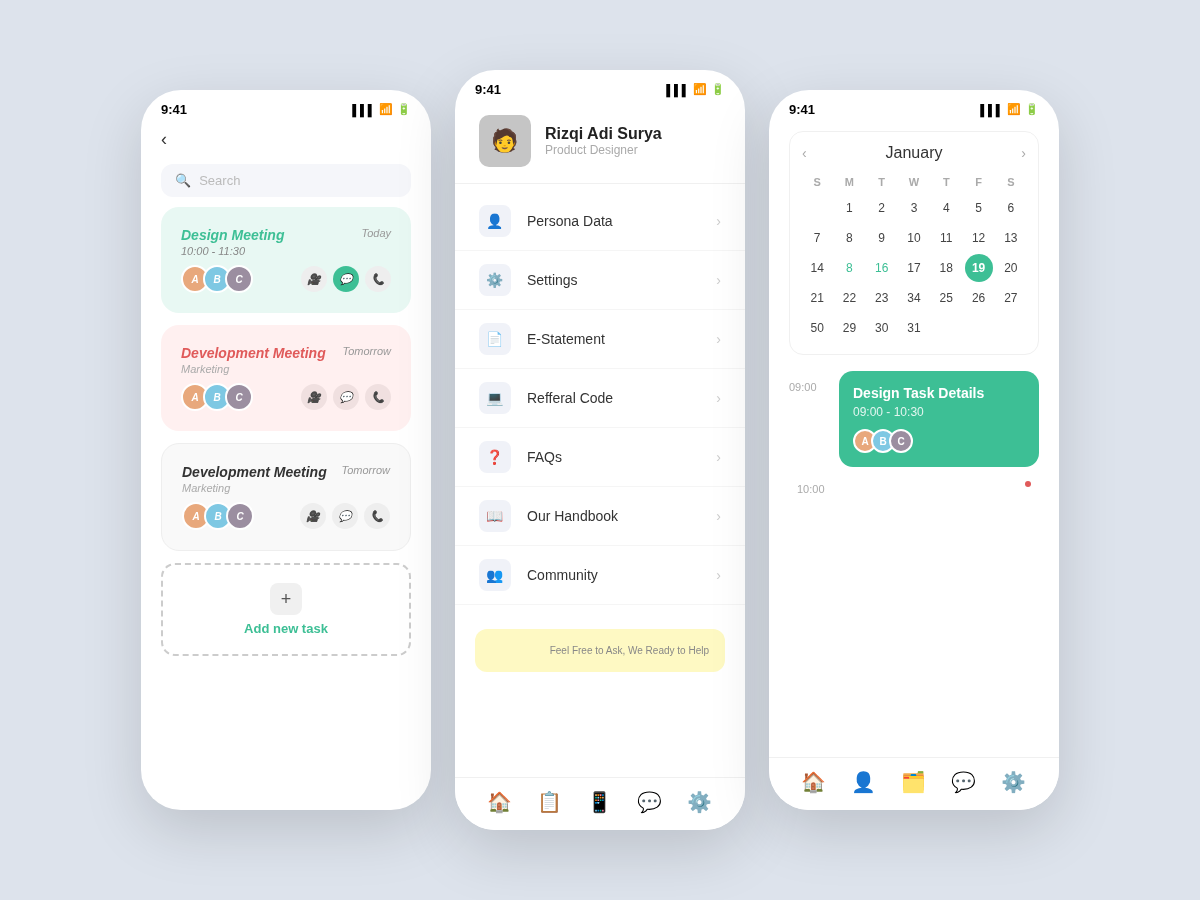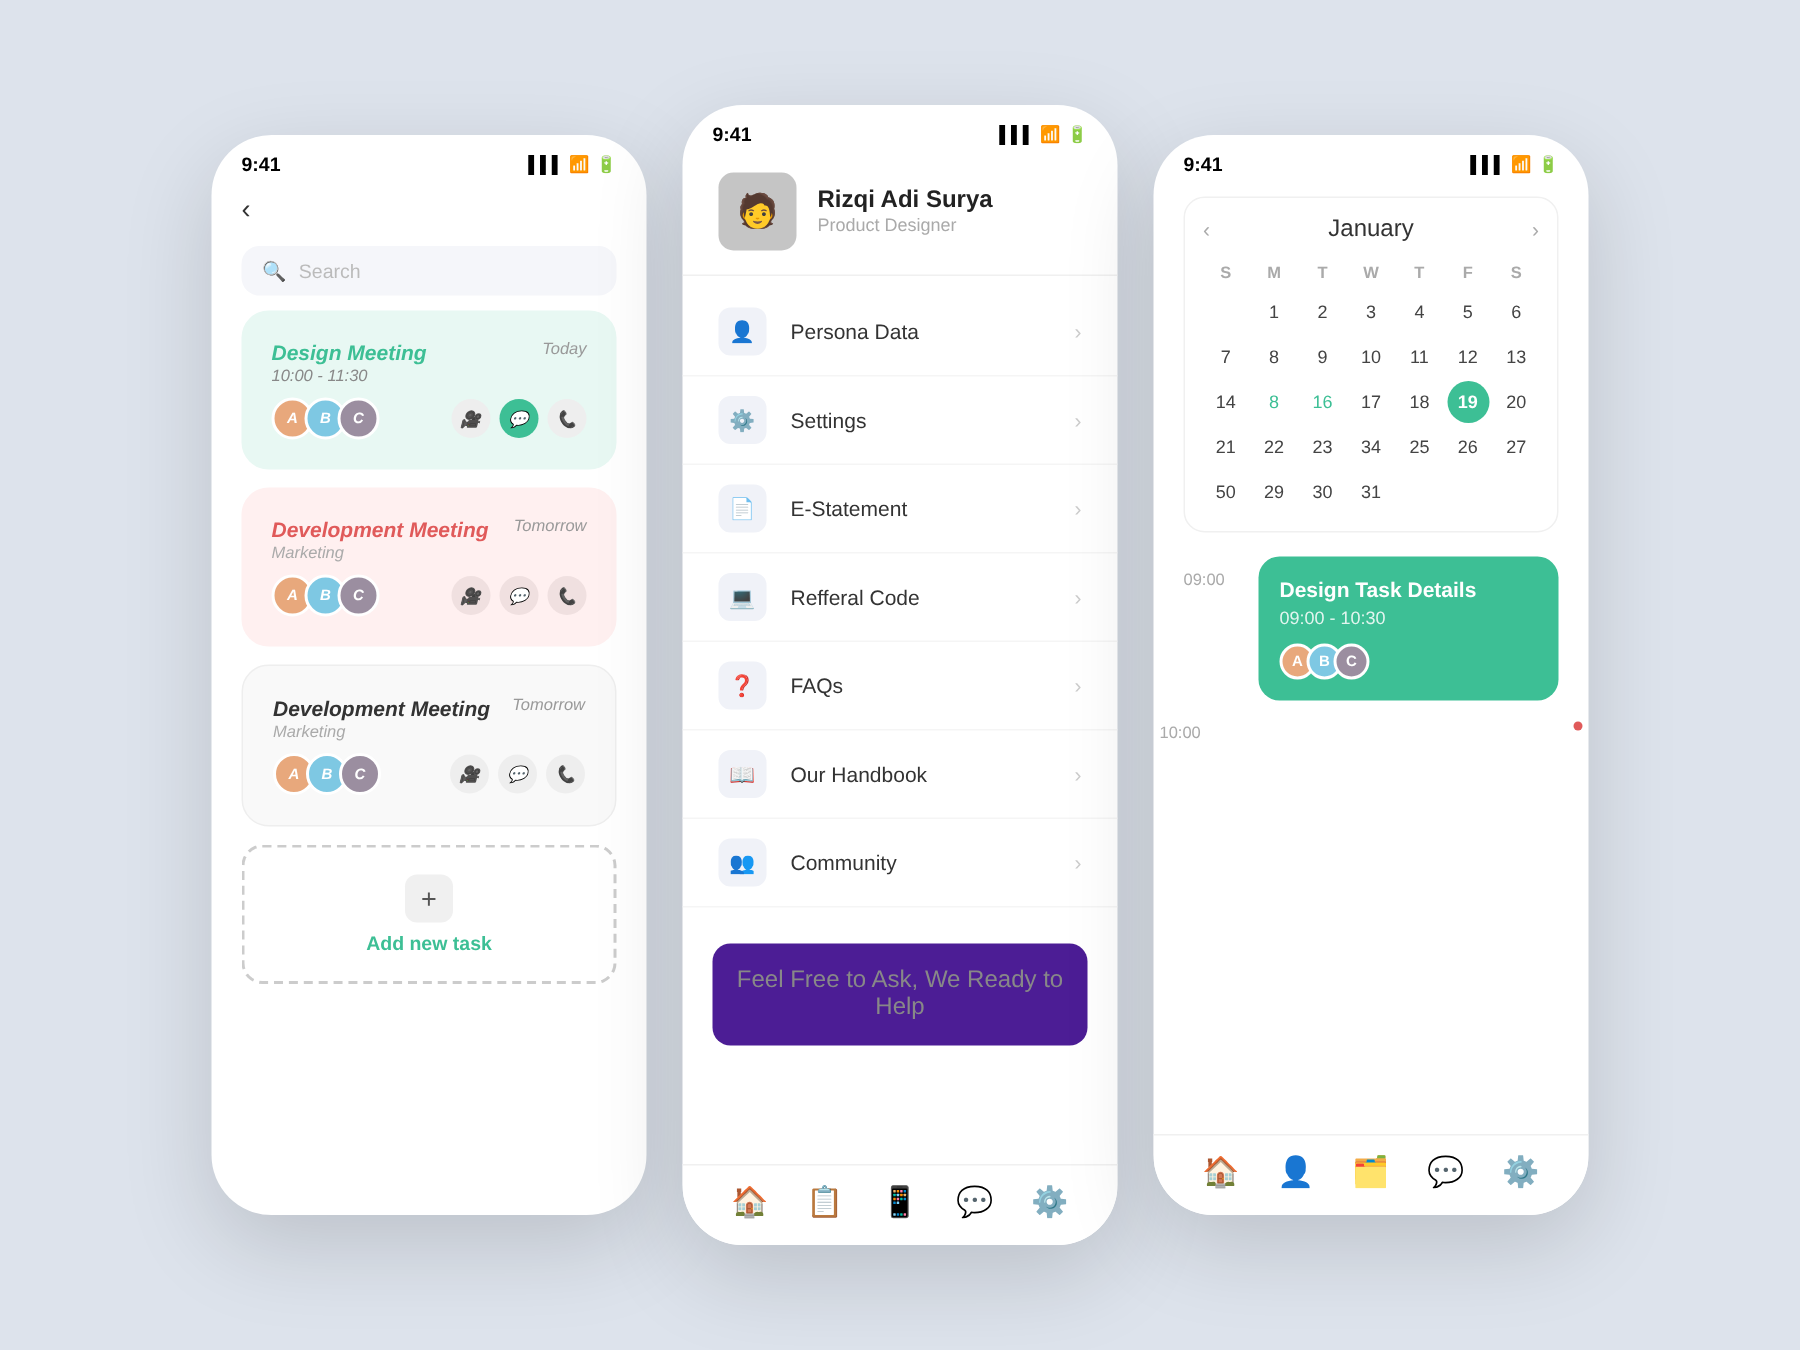--- a/index.html
+++ b/index.html
@@ -167,25 +167,25 @@
       background: #f0f2f8;
       display: flex; align-items: center; justify-content: center;
       font-size: 14px; color: #888;
       flex-shrink: 0;
     }
     .menu-label { flex: 1; font-size: 14px; color: #333; font-weight: 500; }
     .menu-chevron { color: #ccc; font-size: 14px; }
 
     .help-banner {
       margin: 16px 20px;
-      background: #4c1d95;
+      background: #fef9c3;
       border-radius: 12px;
       padding: 16px;
-      text-align: center;
-      font-size: 16px;
+      text-align: right;
+      font-size: 10px;
       color: #888;
       font-weight: 500;
     }
 
     
     .bottom-nav {
       position: absolute;
       bottom: 0; left: 0; right: 0;
       background: #fff;
       border-top: 1px solid #f0f0f0;
@@ -519,21 +519,21 @@
         <div class="task-card-title">Design Task Details</div>
         <div class="task-card-time">09:00 - 10:30</div>
         <div class="task-avatars">
           <div class="avatar-circle" style="background:#e8a87c; width:24px; height:24px;">A</div>
           <div class="avatar-circle" style="background:#7ec8e3; width:24px; height:24px;">B</div>
           <div class="avatar-circle" style="background:#9b8ea0; width:24px; height:24px;">C</div>
         </div>
       </div>
     </div>
 
-    <div style="padding: 6px 4px 0; display:flex; align-items:center; justify-content:space-between;">
+    <div style="padding: 6px 28px 0; display:flex; align-items:center; justify-content:space-between;">
       <span class="time-label" style="color:#aaa; font-size:11px;">10:00</span>
       <div style="width:6px;height:6px;border-radius:50%;background:#e05a5a;"></div>
     </div>
 
     <div class="bottom-nav">
       <div class="nav-icon active">🏠</div>
       <div class="nav-icon">👤</div>
       <div class="nav-icon">🗂️</div>
       <div class="nav-icon">💬</div>
       <div class="nav-icon">⚙️</div>

